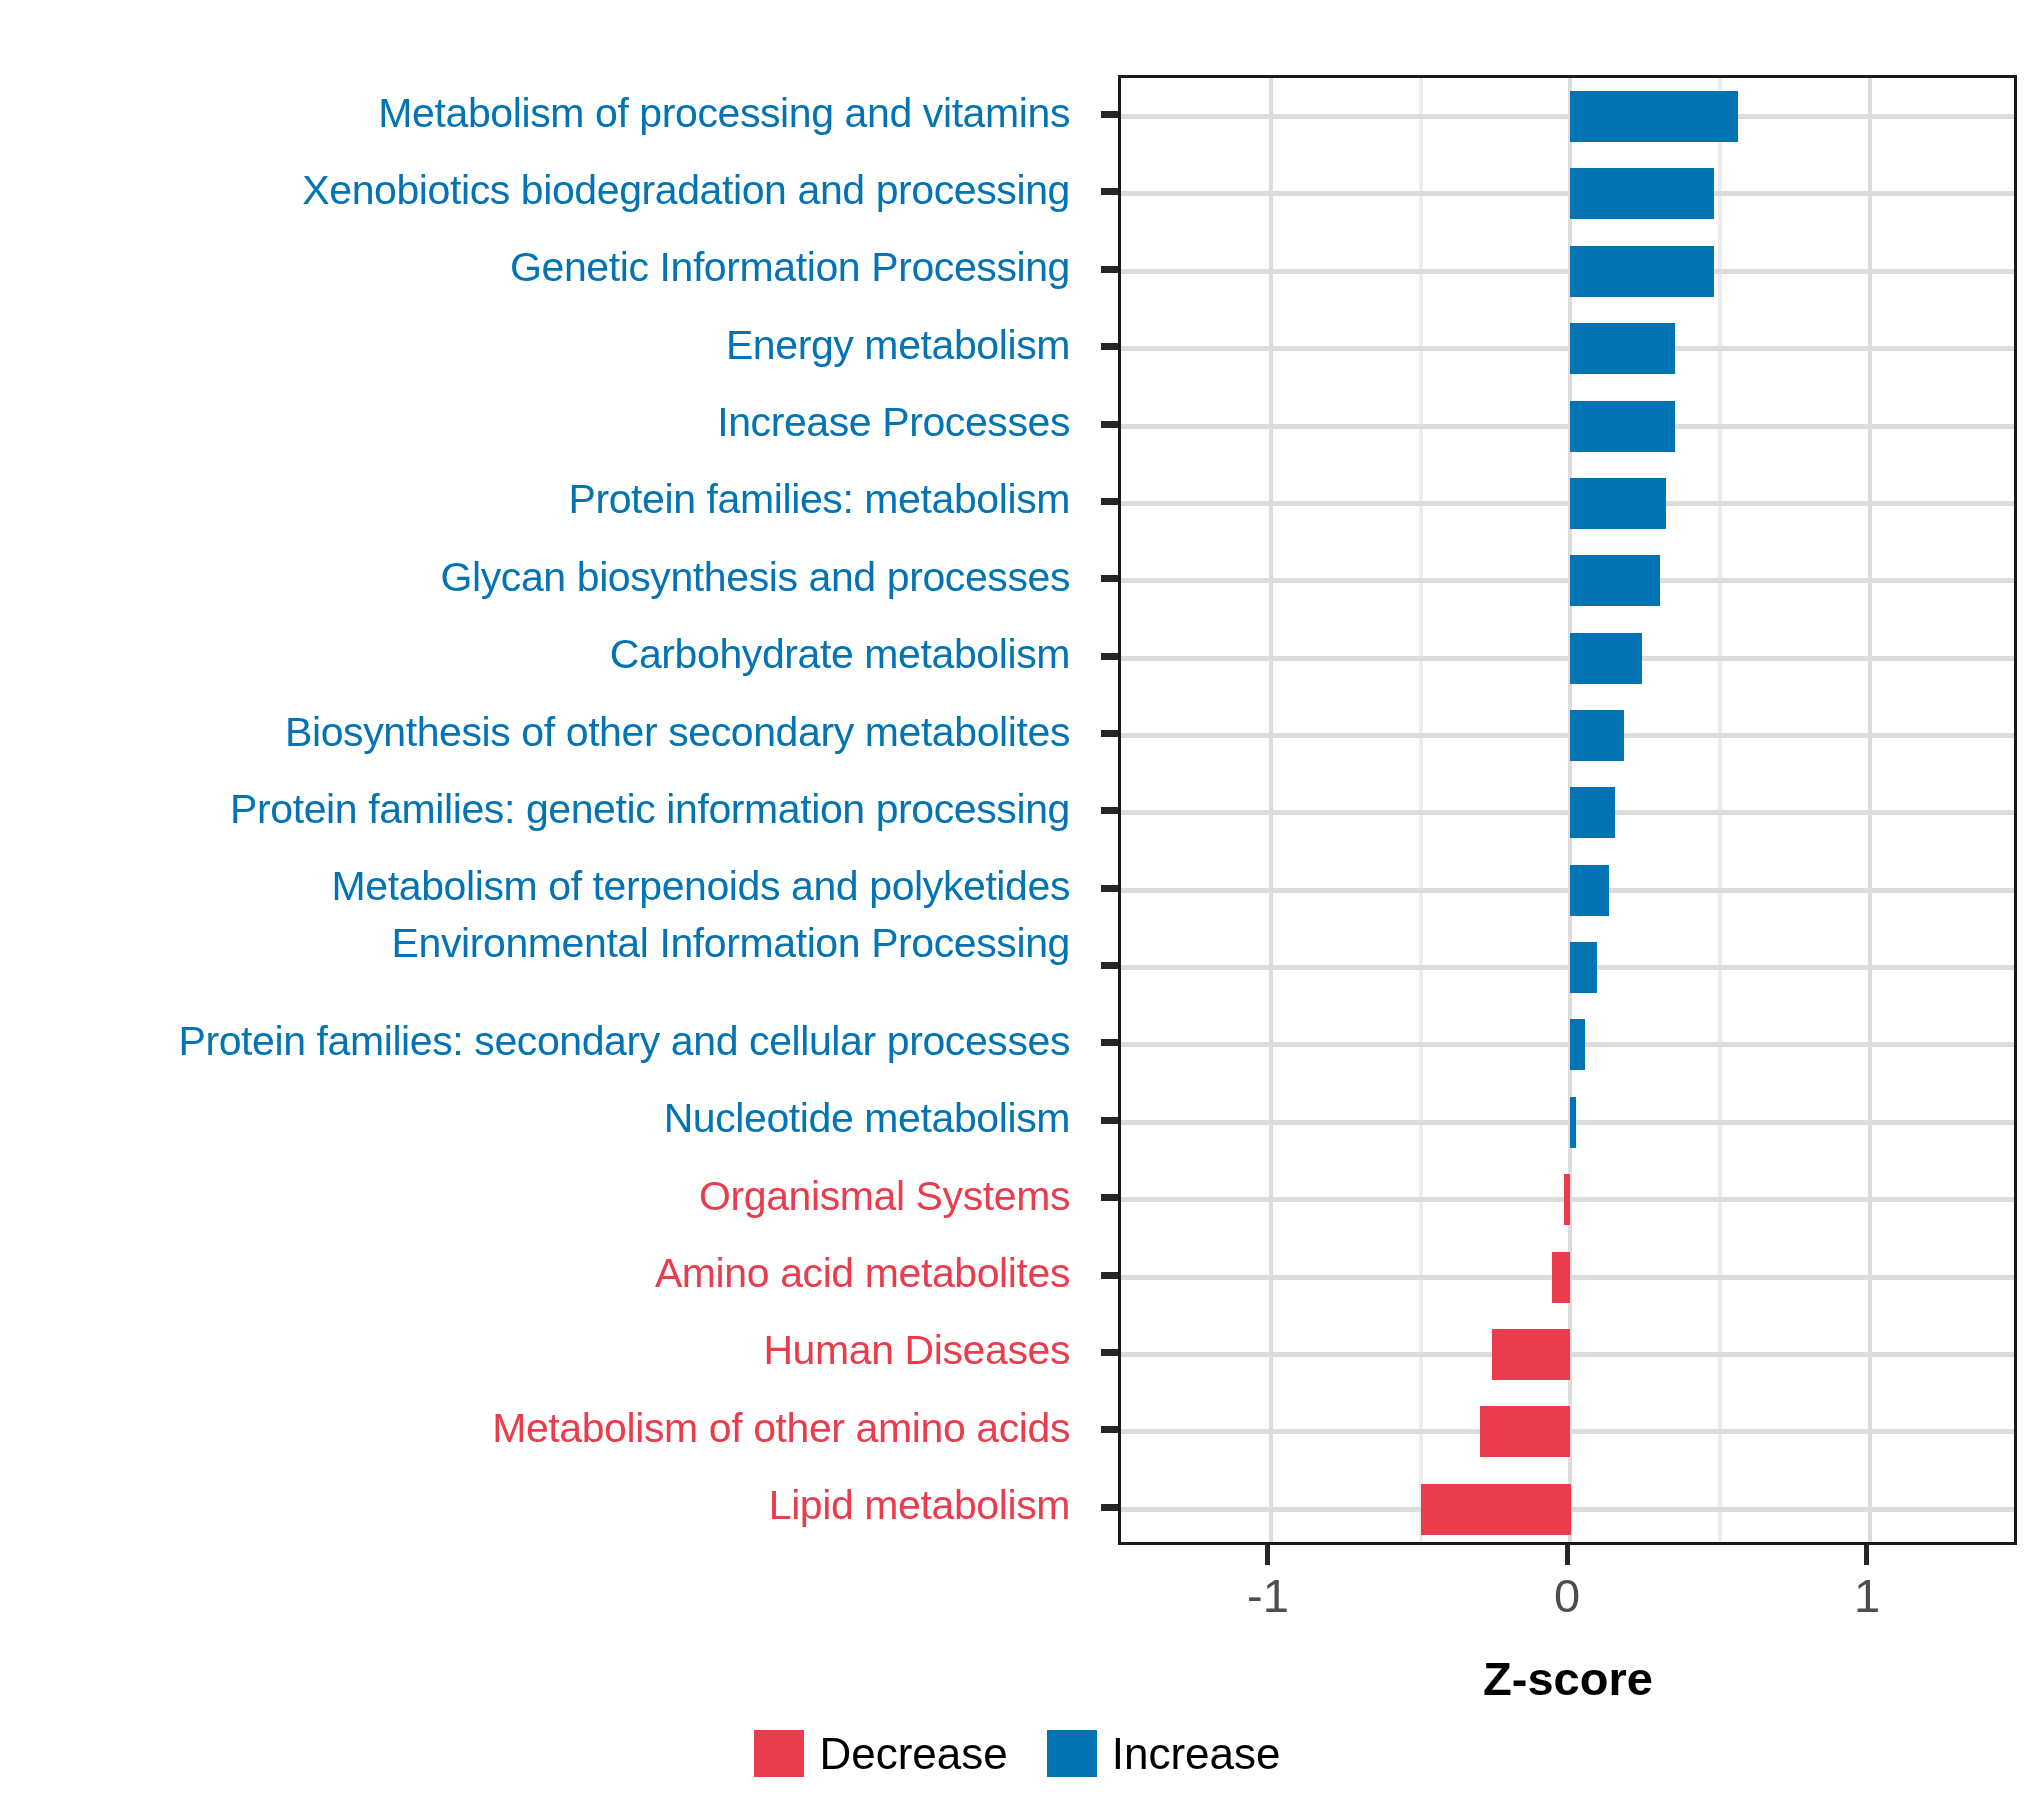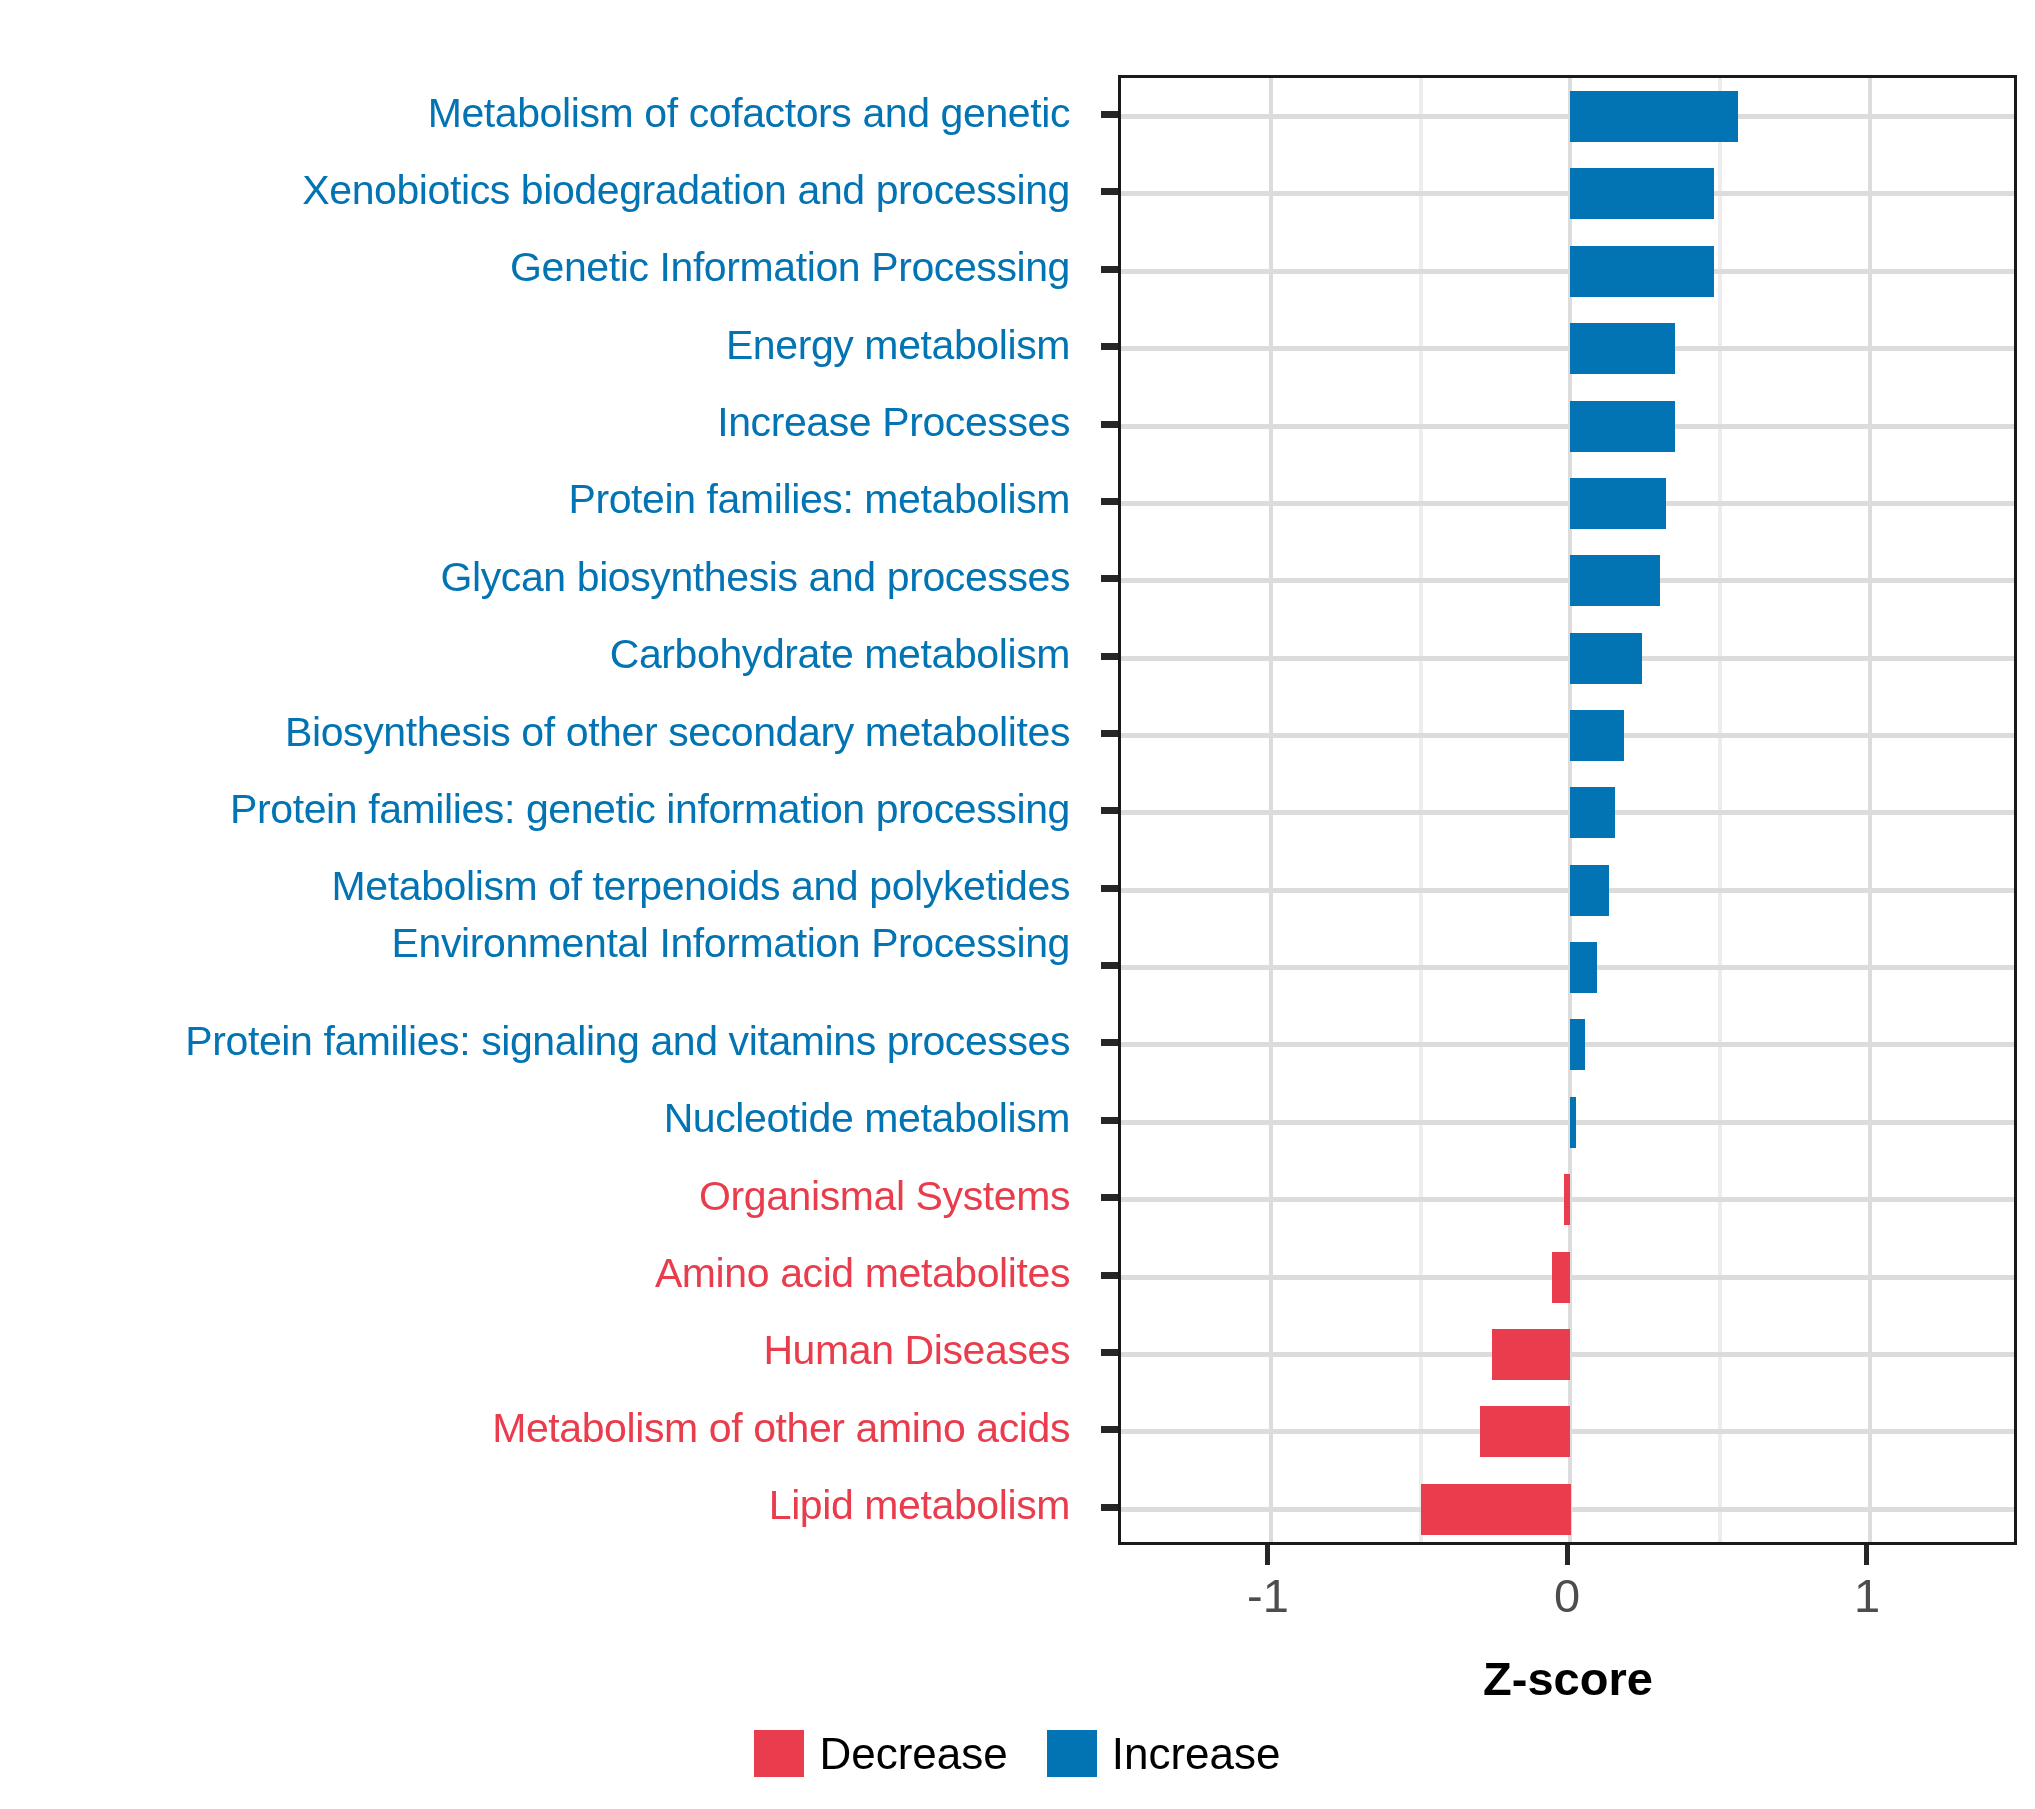--- a/index.html
+++ b/index.html
@@ -146,33 +146,33 @@
       <div class="bar dec" title="Amino acid metabolism: -0.06" style="left: 431px; width: 18px; top: 1174px;"></div>
       <div class="hgrid" style="top: 1274px;"></div>
       <div class="bar dec" title="Human Diseases: -0.26" style="left: 371px; width: 78px; top: 1251px;"></div>
       <div class="hgrid" style="top: 1351px;"></div>
       <div class="bar dec" title="Metabolism of other amino acids: -0.3" style="left: 359px; width: 90px; top: 1328px;"></div>
       <div class="hgrid" style="top: 1429px;"></div>
       <div class="bar dec" title="Lipid metabolism: -0.5" style="left: 300px; width: 150px; top: 1406px;"></div>
     </div>
 
   <div id="ylabels">
-      <div class="ylab inc" style="top: 17.6px;">Metabolism of cofactors and genetic</div>
+      <div class="ylab inc" style="top: 17.6px;">Metabolism of processing and vitamins</div>
       <div class="ylab inc" style="top: 95px;">Xenobiotics biodegradation and processing</div>
       <div class="ylab inc" style="top: 172px;">Genetic Information Processing</div>
       <div class="ylab inc" style="top: 250px;">Energy metabolism</div>
       <div class="ylab inc" style="top: 327px;">Increase Processes</div>
       <div class="ylab inc" style="top: 404px;">Protein families: metabolism</div>
       <div class="ylab inc" style="top: 482px;">Glycan biosynthesis and processes</div>
       <div class="ylab inc" style="top: 559px;">Carbohydrate metabolism</div>
       <div class="ylab inc" style="top: 637px;">Biosynthesis of other secondary metabolites</div>
       <div class="ylab inc" style="top: 714px;">Protein families: genetic information processing</div>
       <div class="ylab inc" style="top: 791px;">Metabolism of terpenoids and polyketides</div>
       <div class="ylab inc" style="top: 848px;">Environmental Information Processing</div>
-      <div class="ylab inc" style="top: 946px;">Protein families: signaling and vitamins processes</div>
+      <div class="ylab inc" style="top: 946px;">Protein families: secondary and cellular processes</div>
       <div class="ylab inc" style="top: 1023px;">Nucleotide metabolism</div>
       <div class="ylab dec" style="top: 1101px;">Organismal Systems</div>
       <div class="ylab dec" style="top: 1178px;">Amino acid metabolites</div>
       <div class="ylab dec" style="top: 1255px;">Human Diseases</div>
       <div class="ylab dec" style="top: 1333px;">Metabolism of other amino acids</div>
       <div class="ylab dec" style="top: 1410px;">Lipid metabolism</div>
     </div>
 
   <div id="xaxis">
       <div class="xtick" style="left: 1265px;"></div>

